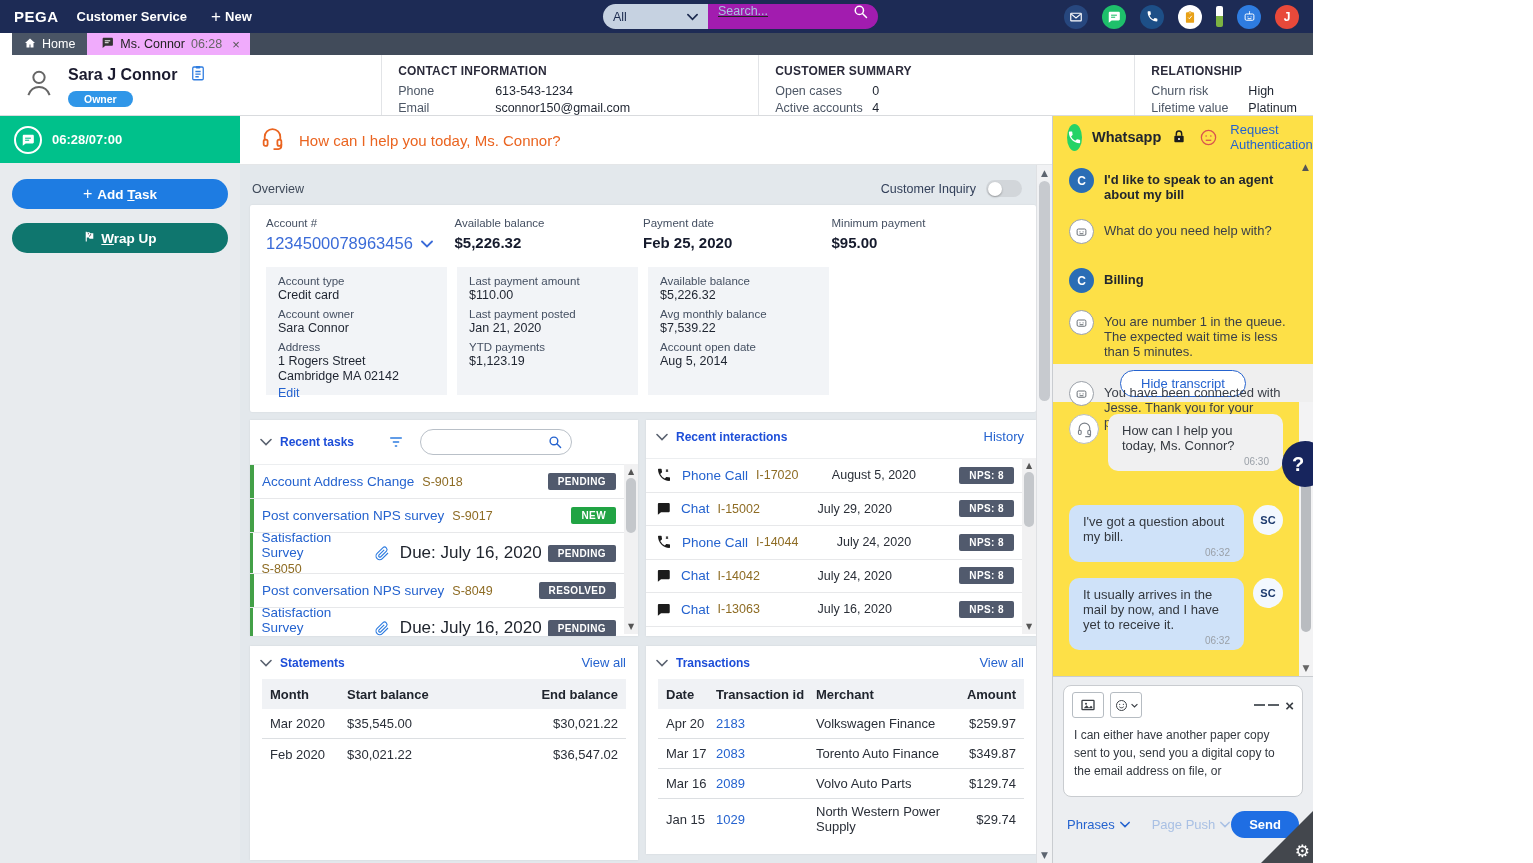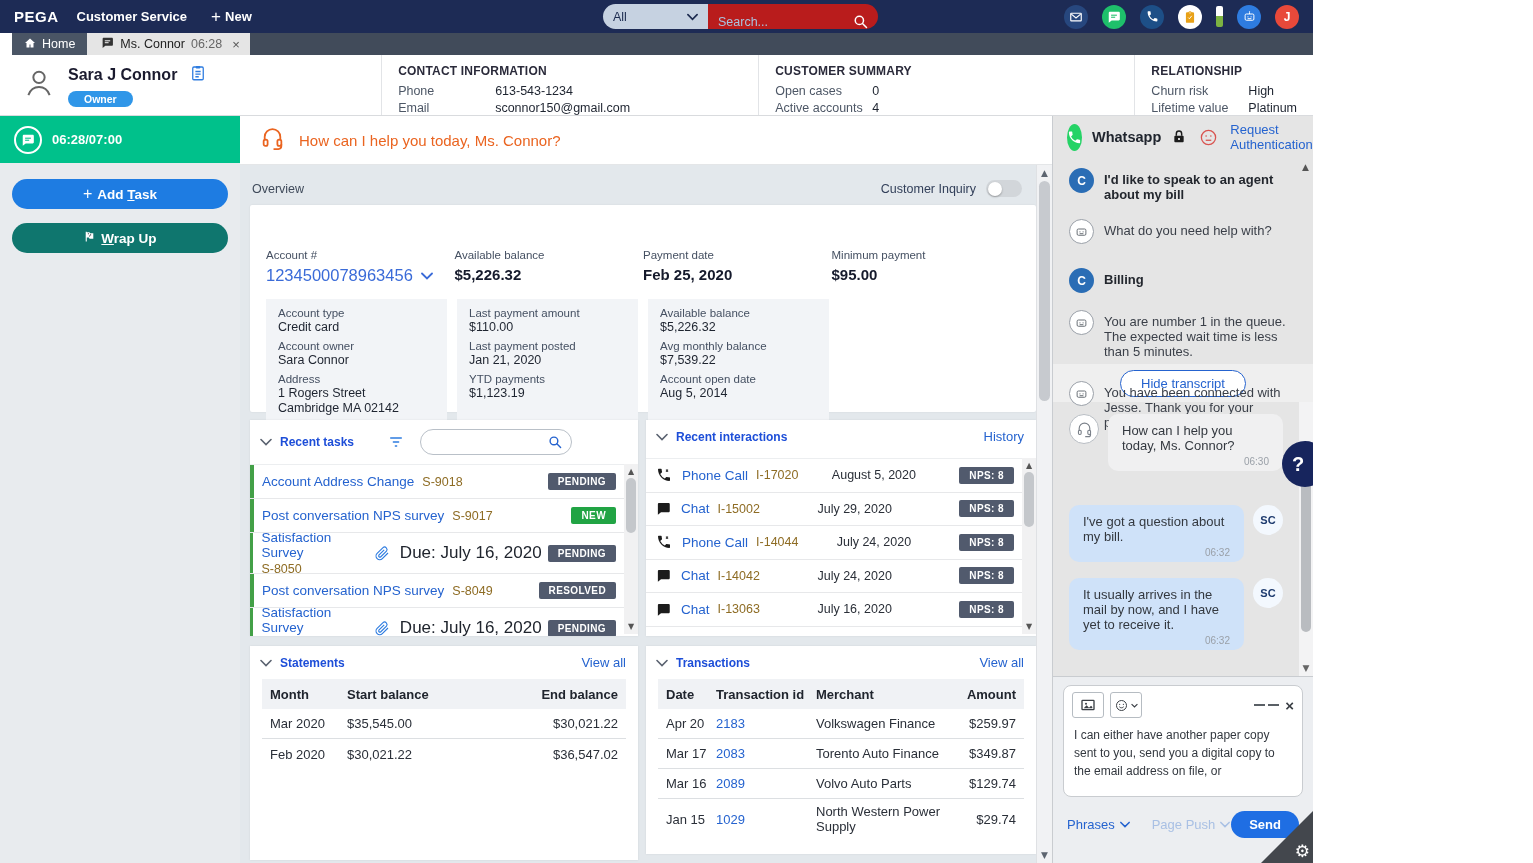--- a/index.html
+++ b/index.html
@@ -8,33 +8,33 @@
   .screen { position:relative; width:1313px; height:863px; overflow:hidden; }
 
   
   .topbar { position:absolute; top:0; left:0; width:100%; height:33px; background:#1d2b55; display:flex; align-items:center; padding:0 14px; z-index:30; }
   .brand { color:#fff; font-weight:bold; font-size:15px; letter-spacing:.5px; margin-right:18px; }
   .apptitle { color:#fff; font-size:13px; font-weight:600; margin-right:24px; }
   .newbtn { background:none; border:none; color:#fff; font-size:13px; font-weight:600; display:flex; align-items:center; gap:4px; cursor:pointer; }
   .newbtn .plus { font-size:17px; font-weight:400; line-height:1; }
   .searchwrap { position:absolute; left:603px; top:4px; display:flex; height:25px; }
   .scope { background:#c6d2e1; color:#1c2b4f; border:none; font-size:12.5px; display:flex; align-items:center; justify-content:space-between; width:105px; padding:0 10px; border-radius:13px 0 0 13px; cursor:pointer; }
-  .searchbox { background:#b91c1c; width:170px; border-radius:0 13px 13px 0; display:flex; align-items:flex-end; padding:0 10px; }
+  .searchbox { background:#a21caf; width:170px; border-radius:0 13px 13px 0; display:flex; align-items:flex-start; padding:0 10px;text-decoration:underline; }
   .searchbox input { background:transparent; border:none; outline:none; color:#dbe7f5; font-size:12.5px; width:120px; }
   .searchbox input::placeholder { color:#a9c3de; }
   .searchbox .mag { margin-left:auto; color:#fff; display:flex; }
   .topicons { margin-left:auto; display:flex; align-items:center; gap:14px; }
   .cicon { width:24px; height:24px; border-radius:50%; display:flex; align-items:center; justify-content:center; color:#fff; }
   .statusbar { width:7px; height:21px; border-radius:2px; background:linear-gradient(#ffffff 0 50%, #7cb342 50% 100%); }
 
   
   .tabstrip { position:absolute; top:33px; left:12px; width:100%; height:22px; background:#414b5a; display:flex; align-items:stretch; z-index:29; }
   .tab { display:flex; align-items:center; gap:6px; font-size:12.5px; padding:0 12px; cursor:pointer; }
   .tab.home { color:#fff; background:#4a5565; }
-  .tab.active { background:#e5e5e5; color:#222; padding:0 10px 0 14px; }
+  .tab.active { background:#f0abfc; color:#222; padding:0 10px 0 14px; }
   .tab.active .tabtime { color:#666; }
   .tabclose { color:#555; font-size:13px; margin-left:4px; }
 
   
   .custheader { position:absolute; top:55px; left:0; width:100%; height:61px; background:#fff; border-bottom:1px solid #d9dbde; display:flex; z-index:28; }
   .chsec { padding:9px 16px; }
   .chsec + .chsec { border-left:1px solid #e2e4e7; }
   .chsec.person-sec { width:387px; display:flex; align-items:flex-start; gap:12px; padding-left:22px; }
   .chsec.contact-sec { width:383px; }
   .chsec.summary-sec { width:382px; }
@@ -69,21 +69,21 @@
   .vscroll .thumb { position:absolute; top:16px; left:2px; width:11px; height:220px; background:#c7cacf; border-radius:6px; }
   .overviewrow { display:flex; align-items:center; justify-content:space-between; padding:15px 14px 8px 12px; }
   .ovlabel { font-size:12.5px; color:#3f4a5a; }
   .inqwrap { display:flex; align-items:center; gap:10px; font-size:12.5px; color:#33405a; }
   .toggle { width:36px; height:17px; border-radius:9px; background:#d2d6da; position:relative; cursor:pointer; }
   .toggle .knob { position:absolute; left:2px; top:1.5px; width:14px; height:14px; background:#fff; border-radius:50%; box-shadow:0 1px 2px rgba(0,0,0,.3); }
 
   .card { background:#fff; border-radius:2px; margin:0 0 8px 10px; box-shadow:0 0 2px rgba(0,0,0,.08); }
   .acctcard { width:786px; height:207px; padding:12px 16px; }
   .acctsummary { display:flex; }
-  .ascol { width:192px;margin-top:32px; }
+  .ascol { width:192px; }
   .ascol .slbl { font-size:11.5px; color:#455062; margin-bottom:5px; }
   .ascol .sval { font-size:15px; font-weight:bold; color:#151a2c; }
   .acctnum { color:#3a6bd8; font-size:16.5px; font-weight:400; display:flex; align-items:center; gap:8px; cursor:pointer; }
   .detailrow { display:flex; gap:10px; margin-top:14px; }
   .dcard { width:181px; height:128px; background:#f2f4f7; padding:8px 12px; font-size:12.5px; }
   .dlbl { color:#455062; font-size:11.5px; margin-top:6px; }
   .dval { color:#1e2430; margin-top:1px; }
   .editlink { color:#2563cf; margin-top:3px; cursor:pointer; display:inline-block; }
 
   .tworow { display:flex; gap:8px; margin-left:10px; margin-bottom:10px; }
@@ -131,21 +131,21 @@
   .stmtcard .c3 { width:105px; text-align:right; padding-right:8px; }
   .txncard .c1 { width:58px; padding-left:8px; }
   .txncard .c2 { width:100px; }
   .txncard .c3 { width:125px; }
   .txncard .c4 { flex:1; text-align:right; padding-right:8px; }
   .txncard .tr .c2 { color:#2563cf; cursor:pointer; }
   .txncard .tr.wrap2 { padding:5px 0; }
   .viewall { margin-left:auto; color:#2563cf; font-size:13px; cursor:pointer; }
 
   
-  .rightpanel { position:absolute; top:116px; left:1052px; right:0; bottom:0; background:#e5e5e5; border-left:1px solid #c9ccd0; display:flex; flex-direction:column; }
+  .rightpanel { position:absolute; top:116px; left:1052px; right:0; bottom:0; background:#fde047; border-left:1px solid #c9ccd0; display:flex; flex-direction:column; }
   .chathdr { height:42px; display:flex; align-items:center; gap:10px; padding:0 14px; }
   .wacirc { width:27px; height:27px; border-radius:50%; background:#25d366; color:#fff; display:flex; align-items:center; justify-content:center; }
   .chantitle { font-size:14.5px; font-weight:bold; color:#20252e; }
   .hdrright { margin-left:auto; display:flex; align-items:center; gap:12px; }
   .lockicon { color:#1c1c1c; display:flex; }
   .sadicon { color:#d9534f; display:flex; }
   .authlink { color:#2563cf; font-size:13px; cursor:pointer; }
   .kebab { color:#2e7ce0; font-size:15px; font-weight:bold; cursor:pointer; font-family:"DejaVu Sans",sans-serif; }
   .transcript { height:206px; padding:10px 16px 0; position:relative; }
   .transcript .uparr { position:absolute; right:4px; top:4px; font-size:9px; color:#555; font-family:"DejaVu Sans",sans-serif; }

